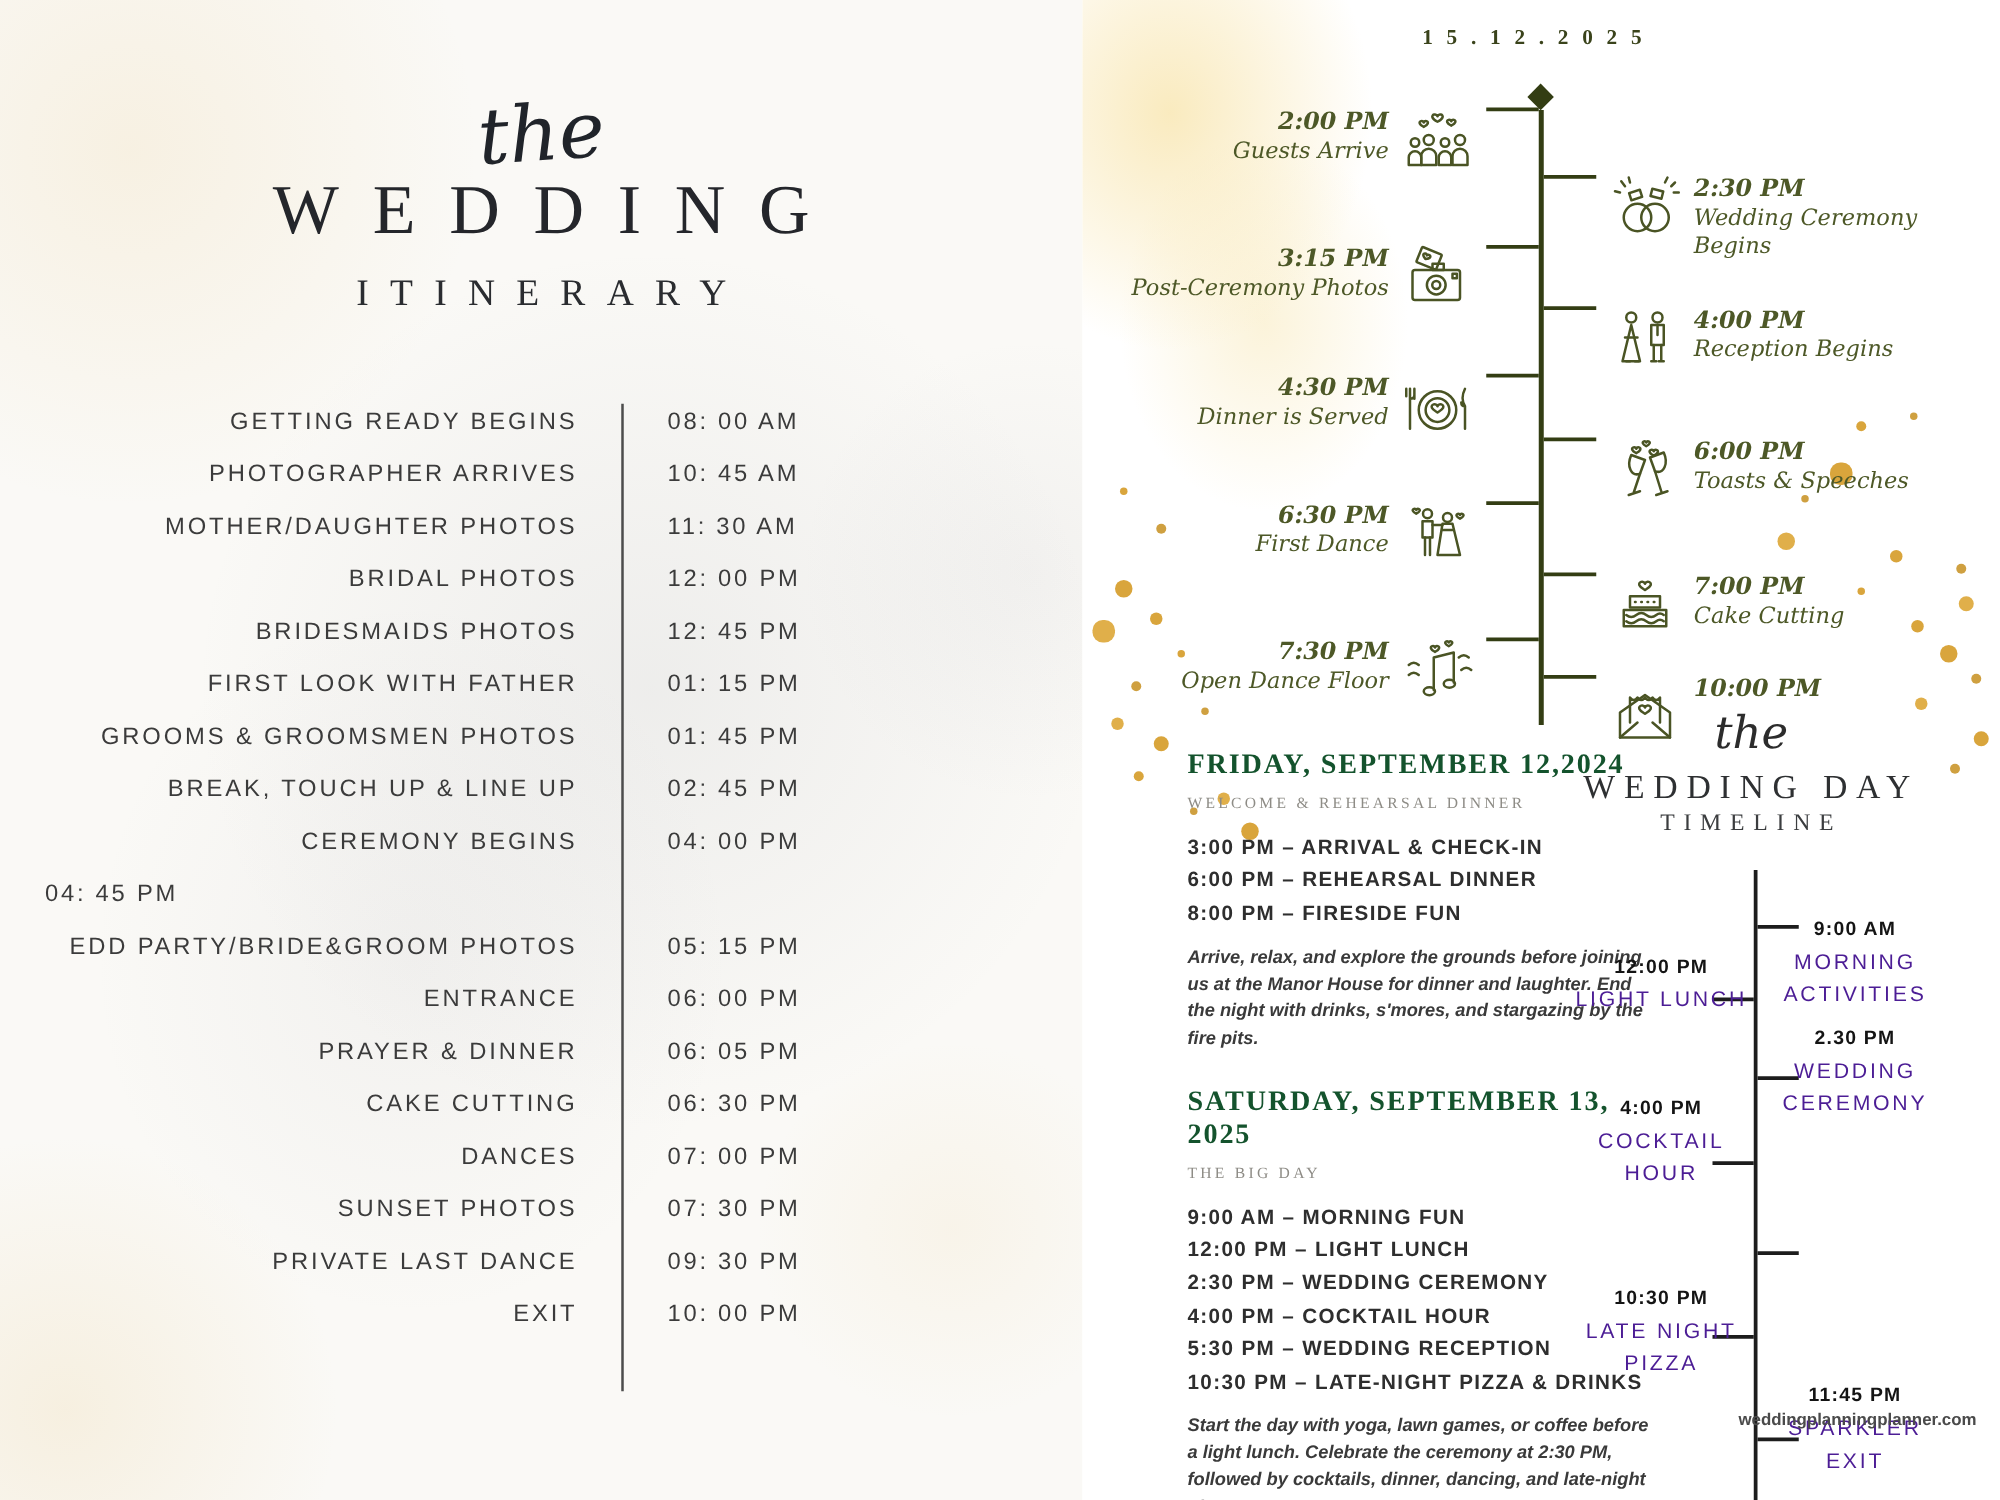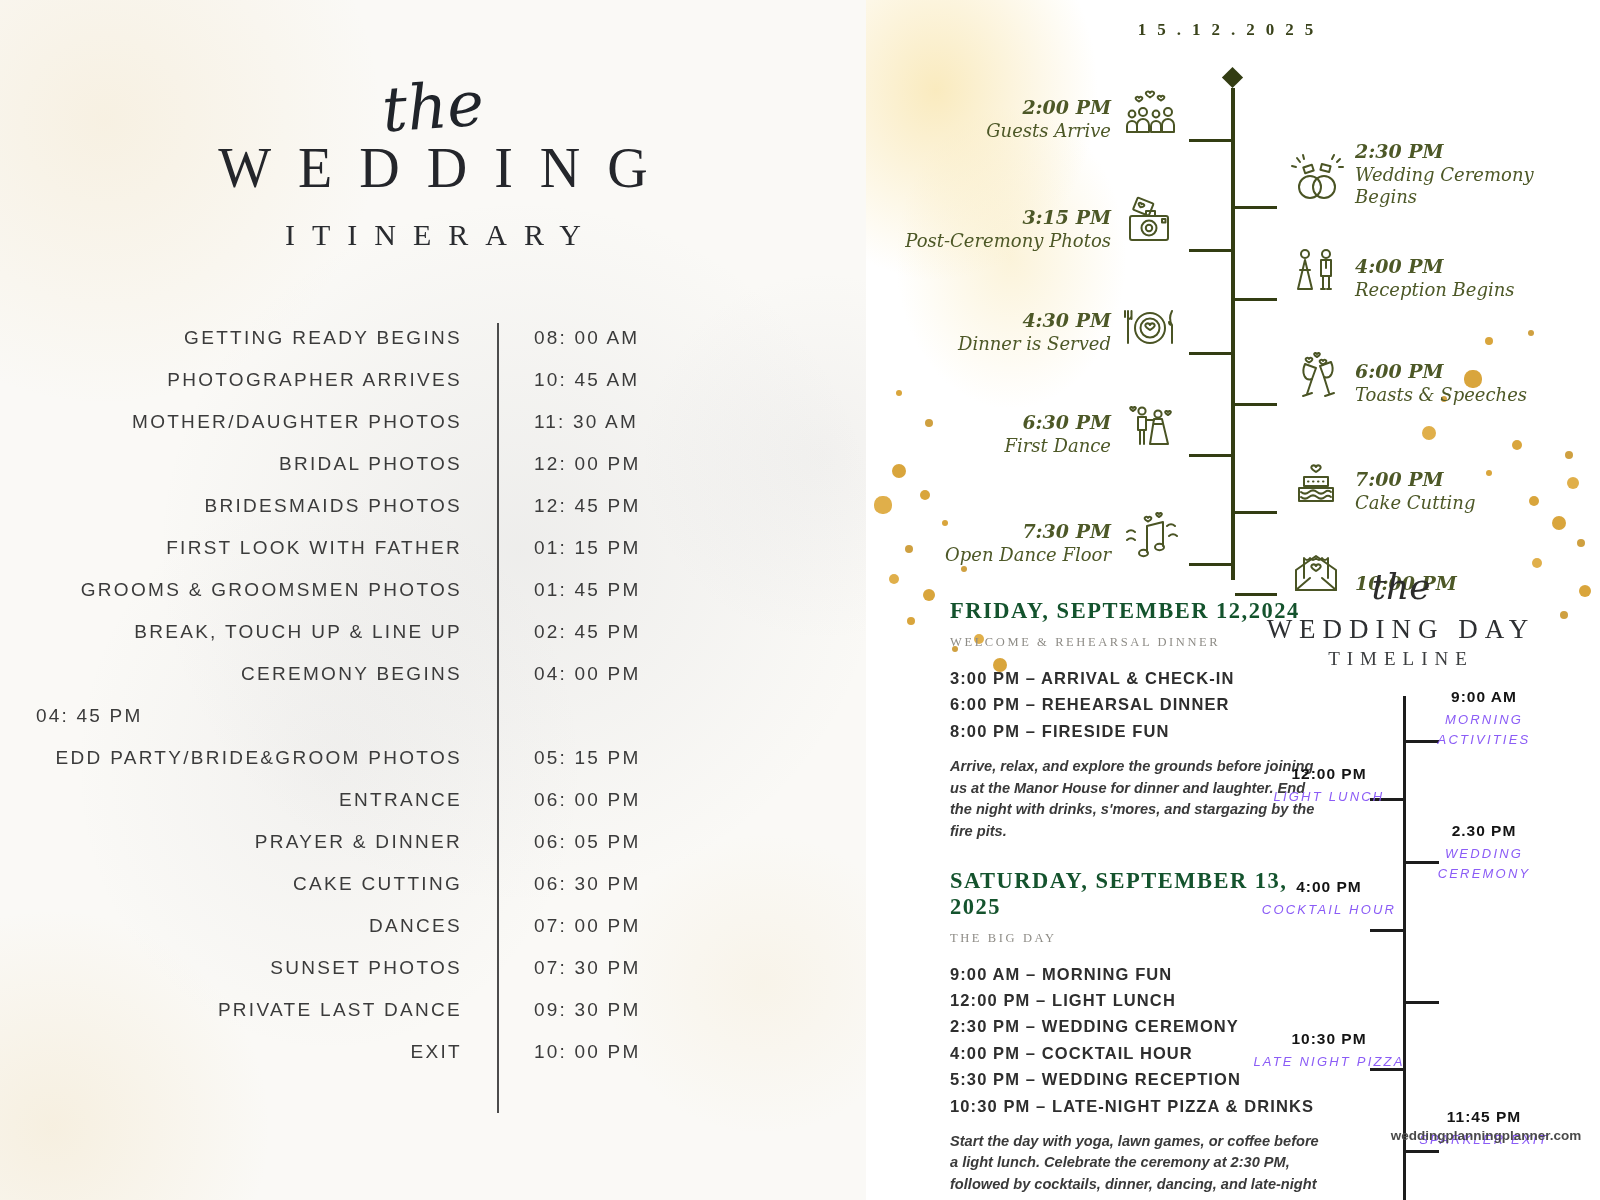--- a/index.html
+++ b/index.html
@@ -48,21 +48,21 @@
       700px 452px 0 1px #cfa040, 620px 470px 0 0 #d9a53c, 704px 480px 0 3px #e0af4a,
       665px 498px 0 2px #d9a53c, 690px 520px 0 4px #d9a53c, 712px 540px 0 1px #cfa040,
       668px 560px 0 2px #e0af4a, 716px 588px 0 3px #d9a53c, 695px 612px 0 1px #cfa040;}
   .pr-date{position:absolute;left:0;top:20px;width:730px;text-align:center;
            font-family:"Liberation Serif",serif;font-weight:bold;font-size:17px;
            letter-spacing:11px;color:#3a431b;}
 
   
   .mtl-line{position:absolute;left:365px;top:88px;width:4px;height:492px;background:#333d13;}
   .mtl-diamond{position:absolute;left:359px;top:70px;width:15px;height:15px;background:#333d13;transform:rotate(45deg);}
-  .mtl-ev{position:absolute;display:flex;align-items:flex-end;gap:10px;color:#4d5827;}
+  .mtl-ev{position:absolute;display:flex;align-items:flex-start;gap:10px;color:#4d5827;}
   .mtl-ev.left{right:369px;}
   .mtl-ev.right{left:369px;}
   .mtl-tick{width:42px;height:3px;background:#333d13;flex:0 0 auto;}
   .mtl-text{font-family:"DejaVu Serif",serif;font-style:italic;line-height:1.25;}
   .mtl-ev.left .mtl-text{text-align:right;}
   .mtl-time{font-size:19px;font-weight:bold;}
   .mtl-label{font-size:18px;}
   .mtl-ev svg{flex:0 0 auto;stroke:#4a5424;fill:none;stroke-width:2;stroke-linecap:round;stroke-linejoin:round;}
 
   
@@ -83,21 +83,21 @@
   .dtl-title{position:absolute;left:395px;top:614px;width:280px;text-align:center;
              font-family:"Liberation Serif",serif;font-size:27px;letter-spacing:7px;color:#2e3032;}
   .dtl-sub{position:absolute;left:395px;top:648px;width:280px;text-align:center;
            font-family:"Liberation Serif",serif;font-size:19px;letter-spacing:7px;color:#3b3d3f;}
   .dtl-line{position:absolute;left:537px;top:696px;width:3px;height:504px;background:#1d1d1d;}
   .dtl-tick{position:absolute;width:33px;height:3px;background:#1d1d1d;}
   .dtl-tick.r{left:540px;}  .dtl-tick.l{left:504px;}
   .dtl-ev{position:absolute;width:160px;text-align:center;}
   .dtl-ev.r{left:538px;}  .dtl-ev.l{left:383px;}
   .dtl-time{font-size:15.5px;font-weight:bold;letter-spacing:1px;color:#141414;}
-  .dtl-label{margin-top:4px;font-size:13px;letter-spacing:2.2px;color:#8b5cf6;line-height:1.55;font-style:italic;}
+  .dtl-label{margin-top:4px;font-size:17px;letter-spacing:2.2px;color:#4c1d95;line-height:1.55;}
   .watermark{position:absolute;left:470px;top:1128px;width:300px;text-align:center;
              font-size:13.5px;font-weight:bold;color:#4a4a4a;z-index:5;}
 </style>
 </head>
 <body>
 
 <div class="canvas">
 
   <div class="page-left">
     <div class="marble"></div>
@@ -379,21 +379,21 @@
       </div>
 
     </div>
 
     <div class="dtl-script">the</div>
     <div class="dtl-title">WEDDING DAY</div>
     <div class="dtl-sub">TIMELINE</div>
     <div class="dtl-line"></div>
 
     <div class="dtl-tick r" style="top:740px"></div>
-    <div class="dtl-ev r" style="top:688px">
+    <div class="dtl-ev r" style="top:735px">
       <div class="dtl-time">9:00 AM</div>
       <div class="dtl-label">MORNING ACTIVITIES</div>
     </div>
 
     <div class="dtl-tick l" style="top:798px"></div>
     <div class="dtl-ev l" style="top:765px">
       <div class="dtl-time">12:00 PM</div>
       <div class="dtl-label">LIGHT LUNCH</div>
     </div>
 

